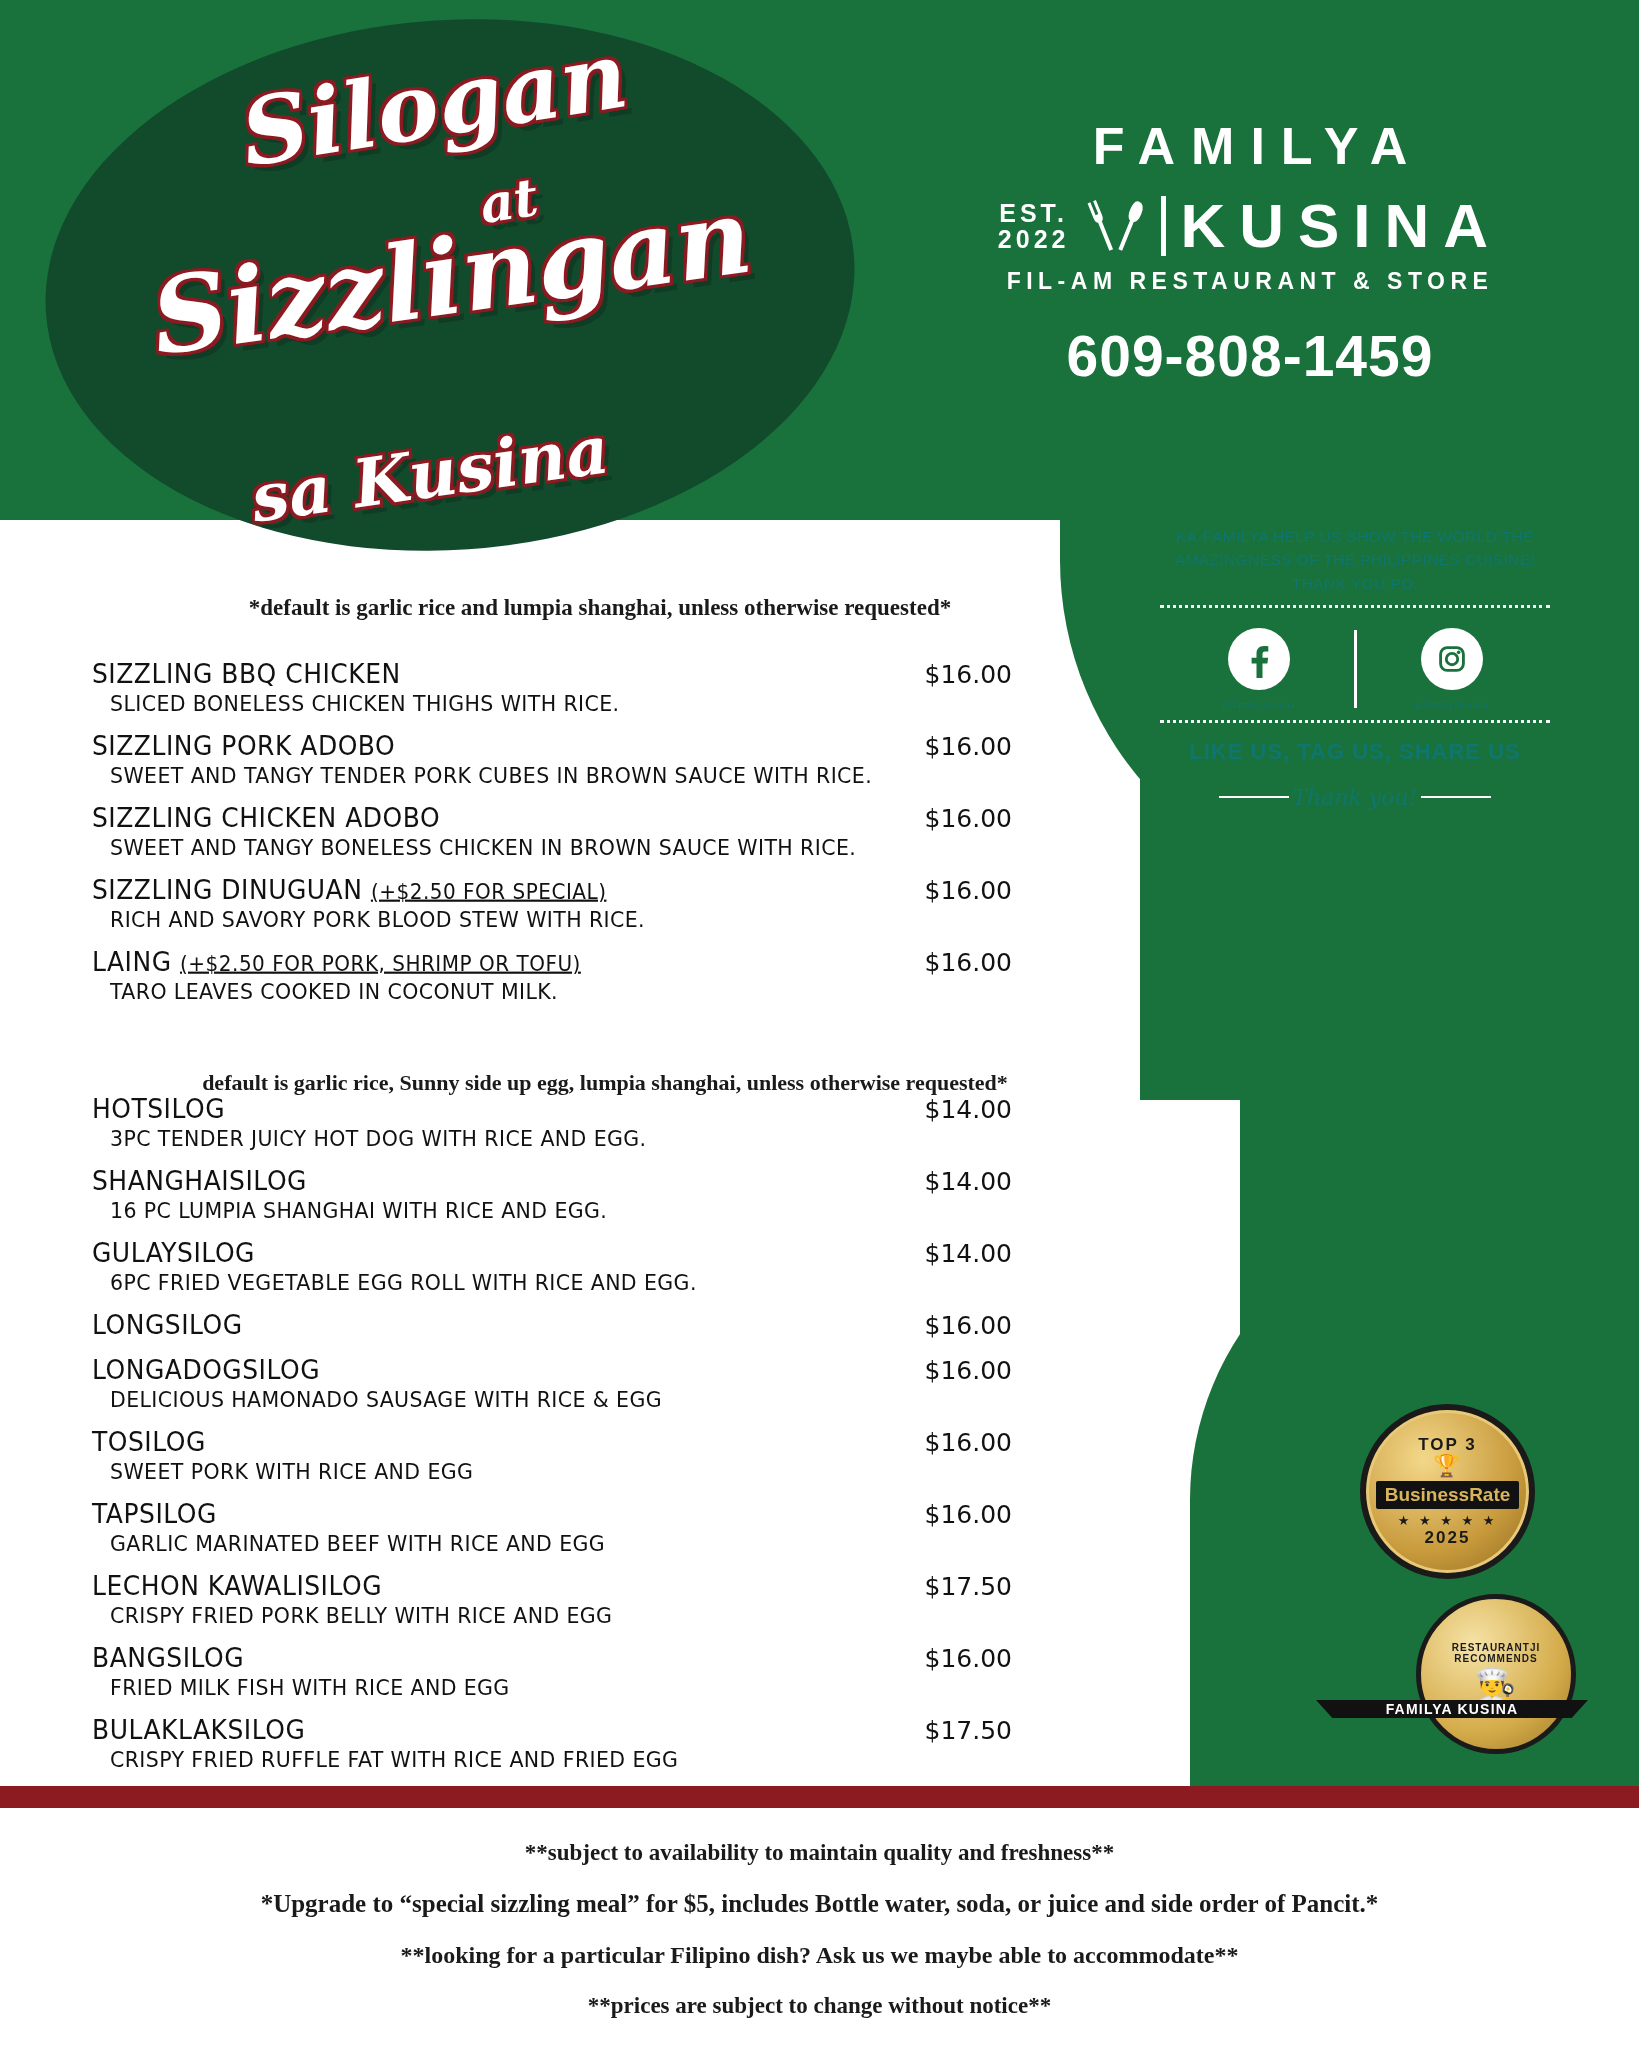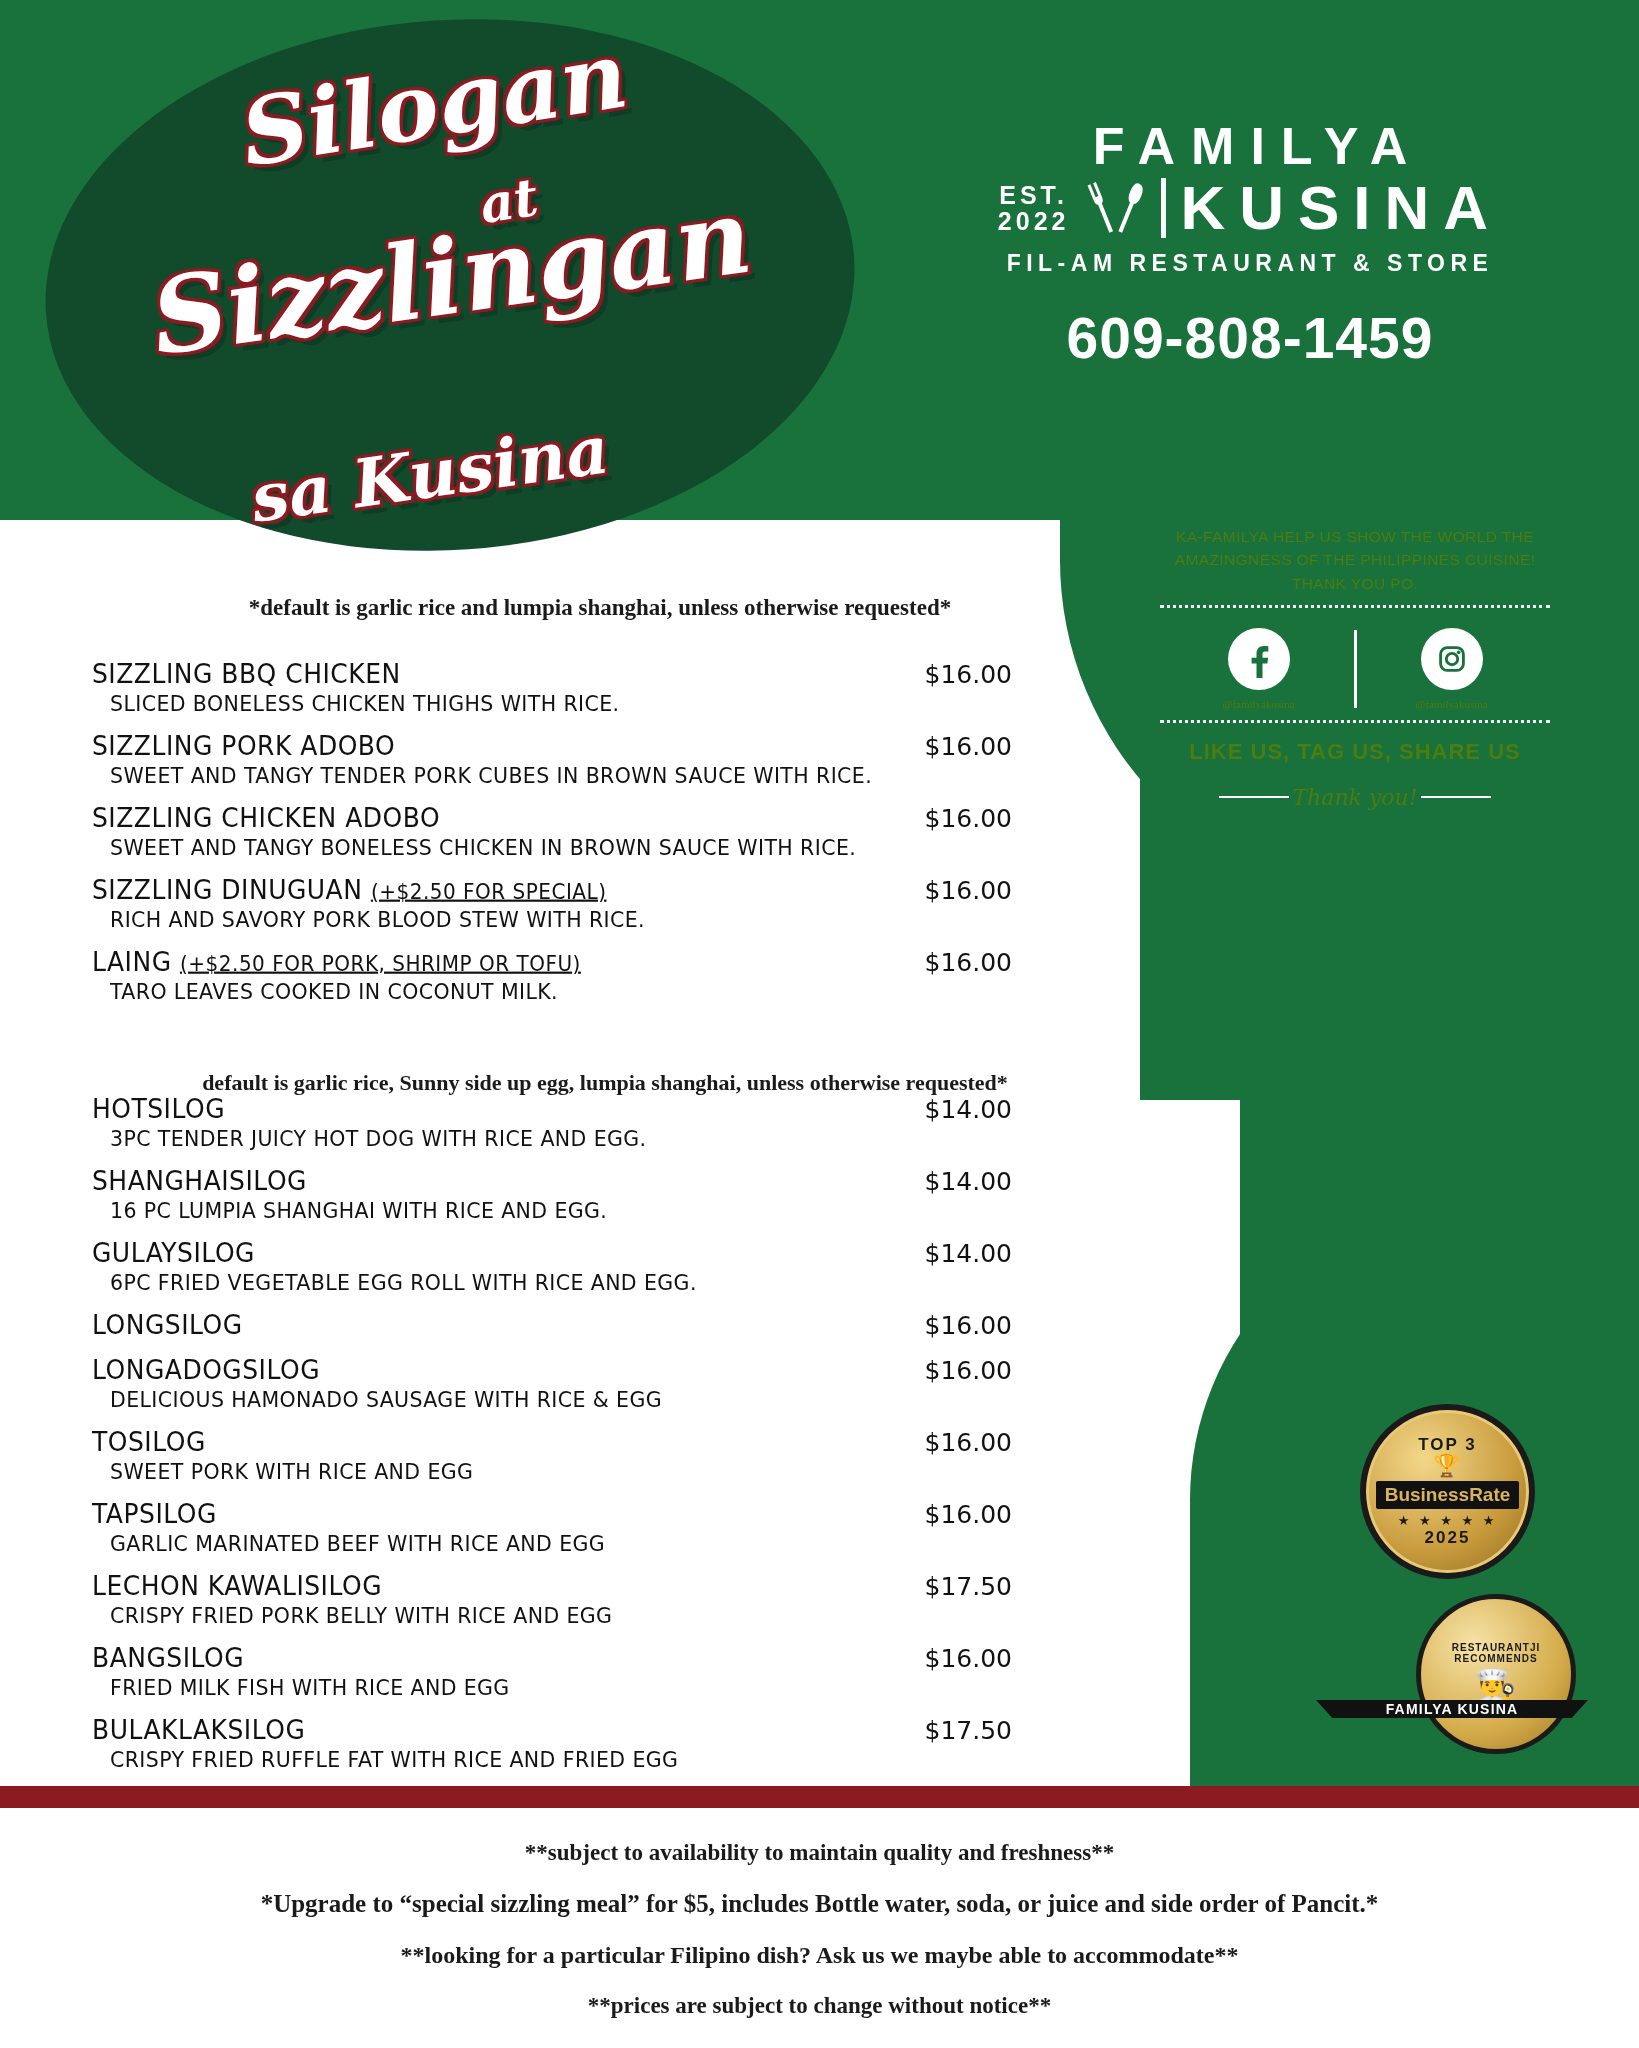--- a/index.html
+++ b/index.html
@@ -114,21 +114,21 @@
     font-weight: bold;
     font-size: 52px;
     letter-spacing: 16px;
     line-height: 1;
     margin-left: 16px;
   }
   .brand-row2 {
     display: flex;
     align-items: center;
     justify-content: center;
-    margin-top: 4px;
+    margin-top: 22px;
     gap: 14px;
   }
   .est-block {
     font-family: "Liberation Sans", sans-serif;
     font-weight: bold;
     font-size: 25px;
     letter-spacing: 4px;
     line-height: 1.05;
     text-align: center;
   }
@@ -156,21 +156,21 @@
     font-weight: bold;
     font-size: 57px;
     letter-spacing: 1px;
   }
 
   
   .social-block {
     position: absolute;
     left: 1155px; top: 525px;
     width: 400px;
-    color: #4d7c0f;
+    color: #0f766e;
     text-align: center;
   }
   .ka-familya {
     font-family: "Liberation Sans", sans-serif;
     font-size: 15.5px;
     line-height: 1.5;
     letter-spacing: 0.4px;
   }
   .dotted {
     margin: 10px auto 0;

